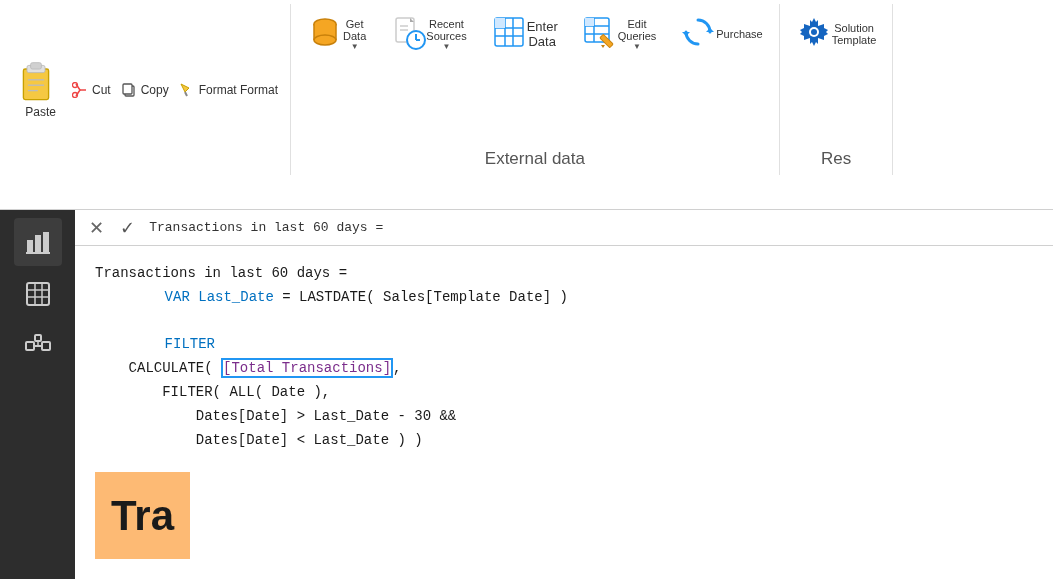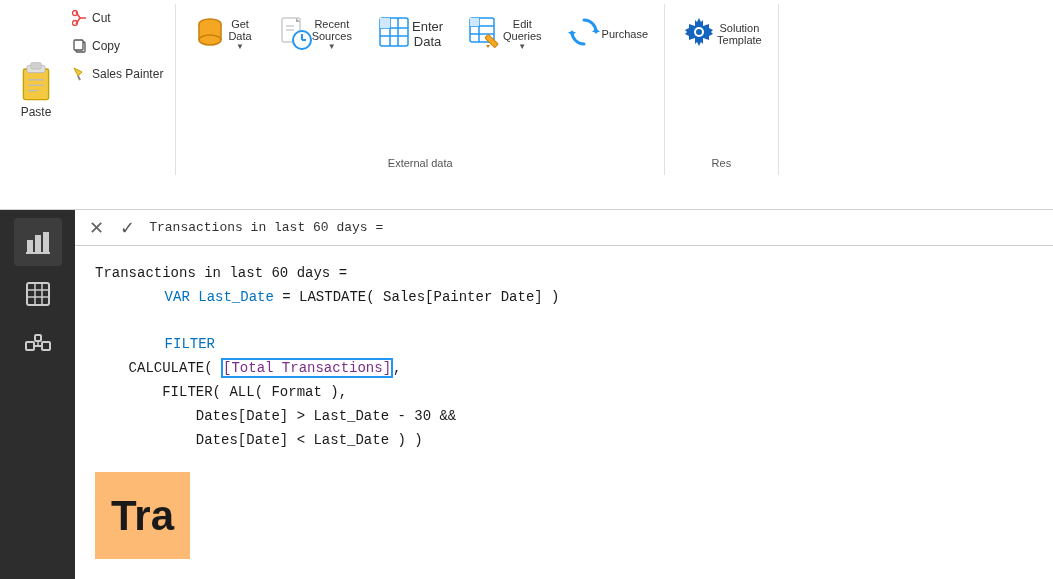--- a/index.html
+++ b/index.html
@@ -37,50 +37,50 @@
     }
 
     .ribbon-group-content {
       display: flex;
       align-items: flex-start;
       flex: 1;
       gap: 4px;
     }
 
     .ribbon-group-label {
-      font-size: 11px;
+      font-size: 17px;
       color: #555;
       padding: 4px 0 2px 0;
       text-align: center;
     }
 
     
     .clipboard-group {
       display: flex;
       flex-direction: row;
       align-items: stretch;
       padding: 4px 8px;
       border-right: 1px solid #e0e0e0;
       gap: 4px;
     }
     .clipboard-paste {
       display: flex;
       flex-direction: column;
-      align-items: center;
+      align-items: flex-end;
       justify-content: center;
       padding: 4px 8px;
       cursor: pointer;
       border-radius: 3px;
     }
 
     .clipboard-small-btns {
       display: flex;
-      flex-direction: column;
+      flex-direction: row;
       justify-content: flex-start;
-      gap: 8px;
+      gap: 2px;
     }
     .clipboard-small-btn {
       display: flex;
       align-items: center;
       gap: 4px;
       font-size: 12px;
       color: #333;
       cursor: pointer;
       padding: 2px 4px;
       border-radius: 2px;
@@ -301,21 +301,21 @@
             <rect x="2" y="2" width="9" height="10" rx="1" fill="white" stroke="#555" stroke-width="1.3"></rect>
           </svg>
           <span>Copy</span>
         </div>
         <div class="clipboard-small-btn">
 
           <svg width="16" height="16" viewBox="0 0 16 16">
             <path d="M2 2 L10 6 L6 10 Z" fill="#f5c842" stroke="#c8a000" stroke-width="1"></path>
             <line x1="6" y1="10" x2="8" y2="14" stroke="#888" stroke-width="2"></line>
           </svg>
-          <span>Sales Painter</span>
+          <span>Format Format</span>
         </div>
       </div>
     </div>
 
     <div class="external-group">
       <div class="external-group-content">
 
         <div class="ribbon-btn">
           <div class="ribbon-btn-icon">
             <svg width="36" height="36" viewBox="0 0 36 36">
@@ -461,25 +461,25 @@
       <div class="formula-actions">
         <span class="formula-cancel-btn">✕</span>
         <span class="formula-confirm-btn">✓</span>
       </div>
       <div class="formula-code-area">Transactions in last 60 days =</div>
     </div>
 
     <div class="dax-panel">
 
       <span class="dax-line dax-plain">Transactions in last 60 days =</span>
-      <span class="dax-line">    <span class="dax-keyword">VAR</span> <span class="dax-var-name">Last_Date</span><span class="dax-plain"> = LASTDATE( Sales[Painter Date] )</span></span>
+      <span class="dax-line">    <span class="dax-keyword">VAR</span> <span class="dax-var-name">Last_Date</span><span class="dax-plain"> = LASTDATE( Sales[Template Date] )</span></span>
       <span class="dax-line dax-plain">&nbsp;</span>
       <span class="dax-line">    <span class="dax-keyword">FILTER</span></span>
       <span class="dax-line">    <span class="dax-plain">CALCULATE( </span><span class="measure-highlight">[Total Transactions]</span><span class="dax-plain">,</span></span>
-      <span class="dax-line dax-plain">        FILTER( ALL( Format ),</span>
+      <span class="dax-line dax-plain">        FILTER( ALL( Date ),</span>
       <span class="dax-line dax-plain">            Dates[Date] &gt; Last_Date - 30 &amp;&amp;</span>
       <span class="dax-line dax-plain">            Dates[Date] &lt; Last_Date ) )</span>
 
       <div class="preview-card">
         <span class="preview-title">Tra</span>
       </div>
 
     </div>
   </div>
 </div>

